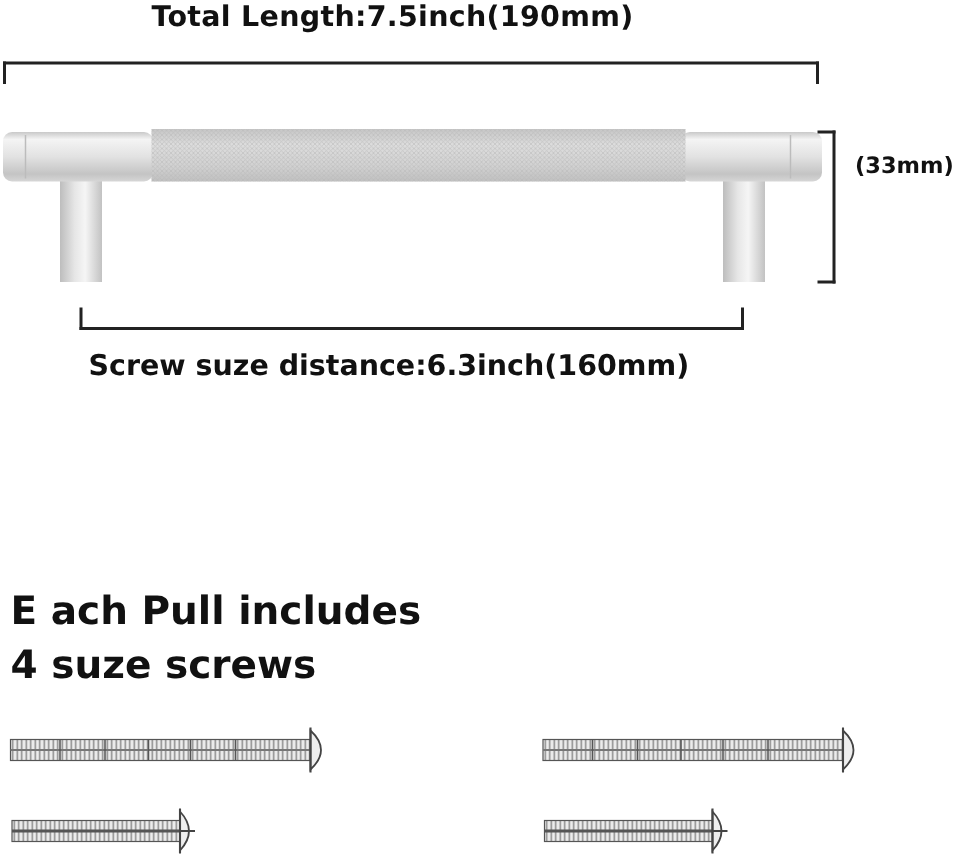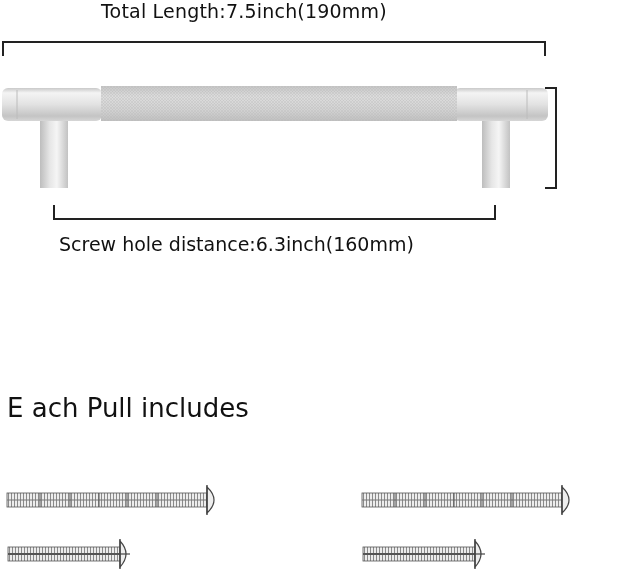--- a/index.html
+++ b/index.html
@@ -1,19 +1,19 @@
 <!DOCTYPE html>
 <html><head>
 <meta charset="utf-8">
 <style>
   html, body { margin: 0; padding: 0; background: #ffffff; }
   body { width: 640px; height: 573px; position: relative; overflow: hidden;
          font-family: "DejaVu Sans", "Liberation Sans", sans-serif; color: #111111; }
   .abs { position: absolute; }
-  .label { font-weight: normal; white-space: nowrap; }
+  .label { font-weight: bold; white-space: nowrap; }
   .title-total { left: 101px; top: 0px; font-size: 19px; letter-spacing: 0.2px; }
   .title-screw { left: 59px; top: 233px; font-size: 19px; }
   .height-label { left: 570px; top: 98px; font-size: 15px; line-height: 25px; }
   .includes { left: 7px; top: 390px; font-size: 26px; line-height: 36px; }
   .bracket-top { left: 2px; top: 41px; width: 544px; height: 15px;
                  border: 2px solid #222; border-bottom: none; box-sizing: border-box; }
   .bracket-bottom { left: 53px; top: 205px; width: 443px; height: 15px;
                     border: 2px solid #222; border-top: none; box-sizing: border-box; }
   .bracket-right { left: 545px; top: 87px; width: 12px; height: 102px;
                    border: 2px solid #222; border-left: none; box-sizing: border-box; }
@@ -60,27 +60,29 @@
   <rect x="454" y="88" width="94" height="33" rx="6" fill="url(#barGrad)"></rect>
   <line x1="17" y1="90" x2="17" y2="119" stroke="#bcbcbc" stroke-width="1"></line>
   <line x1="527" y1="90" x2="527" y2="119" stroke="#bcbcbc" stroke-width="1"></line>
 
   <rect x="101" y="86" width="356" height="35" fill="url(#knurlGrad)"></rect>
   <rect x="101" y="86" width="356" height="35" fill="url(#knurl)" opacity="0.7"></rect>
 </svg>
 
 <div class="abs bracket-right"></div>
 <div class="abs label height-label">
+  <div>(33mm)</div>
 </div>
 
 <div class="abs bracket-bottom"></div>
-<div class="abs label title-screw">Screw hole distance:6.3inch(160mm)</div>
+<div class="abs label title-screw">Screw suze distance:6.3inch(160mm)</div>
 
 <div class="abs label includes">
   <div>E ach Pull includes</div>
+  <div>4 suze screws</div>
 </div>
 
 <svg width="640" height="90" style="left:0;top:483px;" viewBox="0 0 640 90">
   <defs>
     <pattern id="thread" width="3" height="12" patternUnits="userSpaceOnUse">
       <rect width="3" height="12" fill="#ededed"></rect>
       <line x1="1.5" y1="0" x2="1.5" y2="12" stroke="#8a8a8a" stroke-width="1"></line>
     </pattern>
     <g id="longScrew">
       <rect x="0" y="10" width="200" height="14" fill="url(#thread)" stroke="#555" stroke-width="0.8"></rect>

